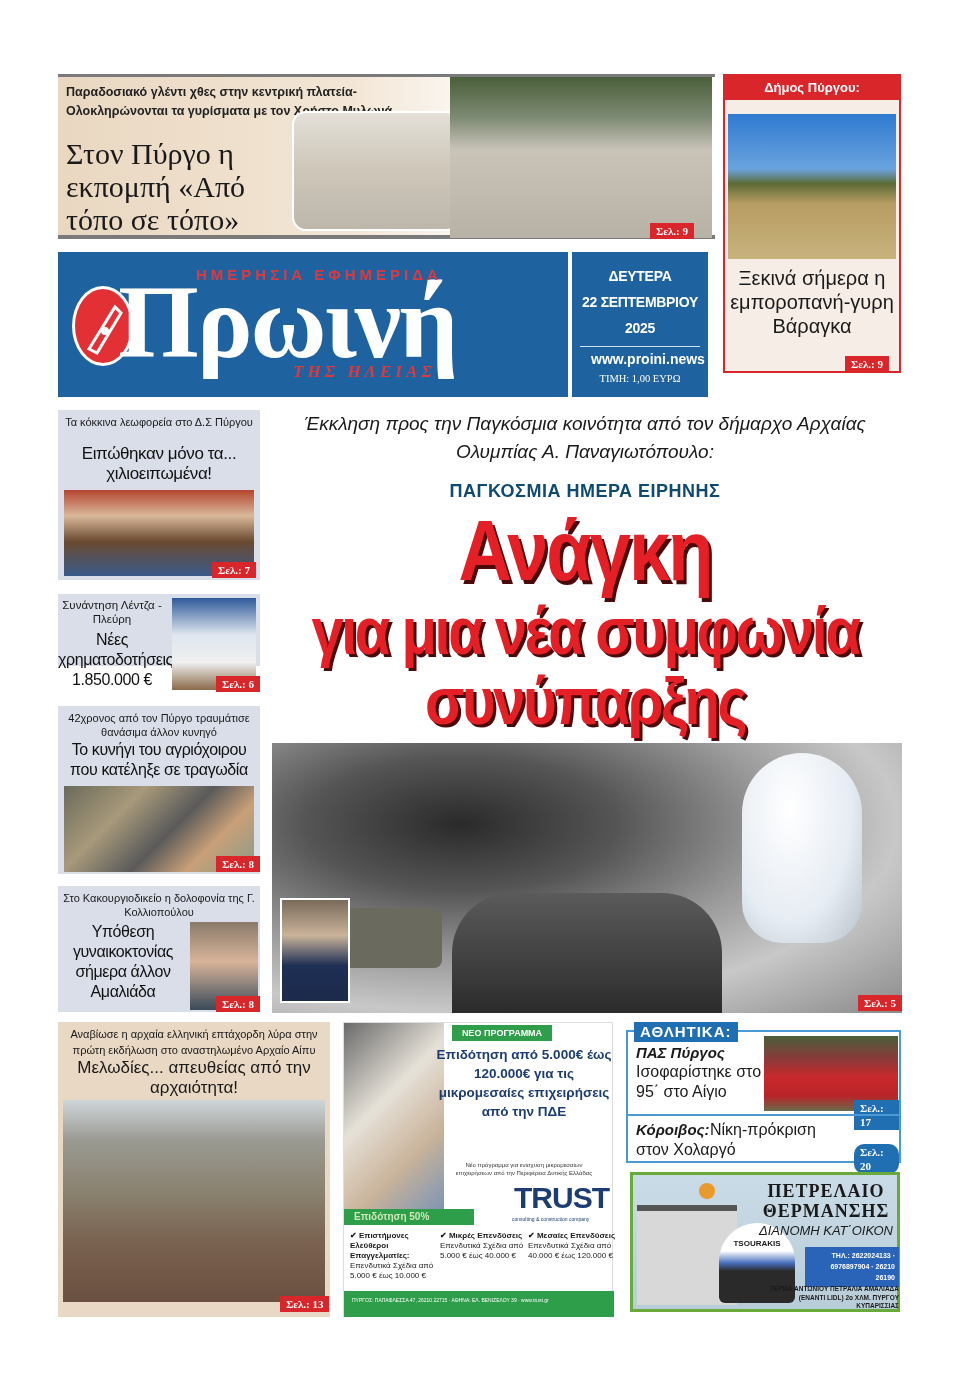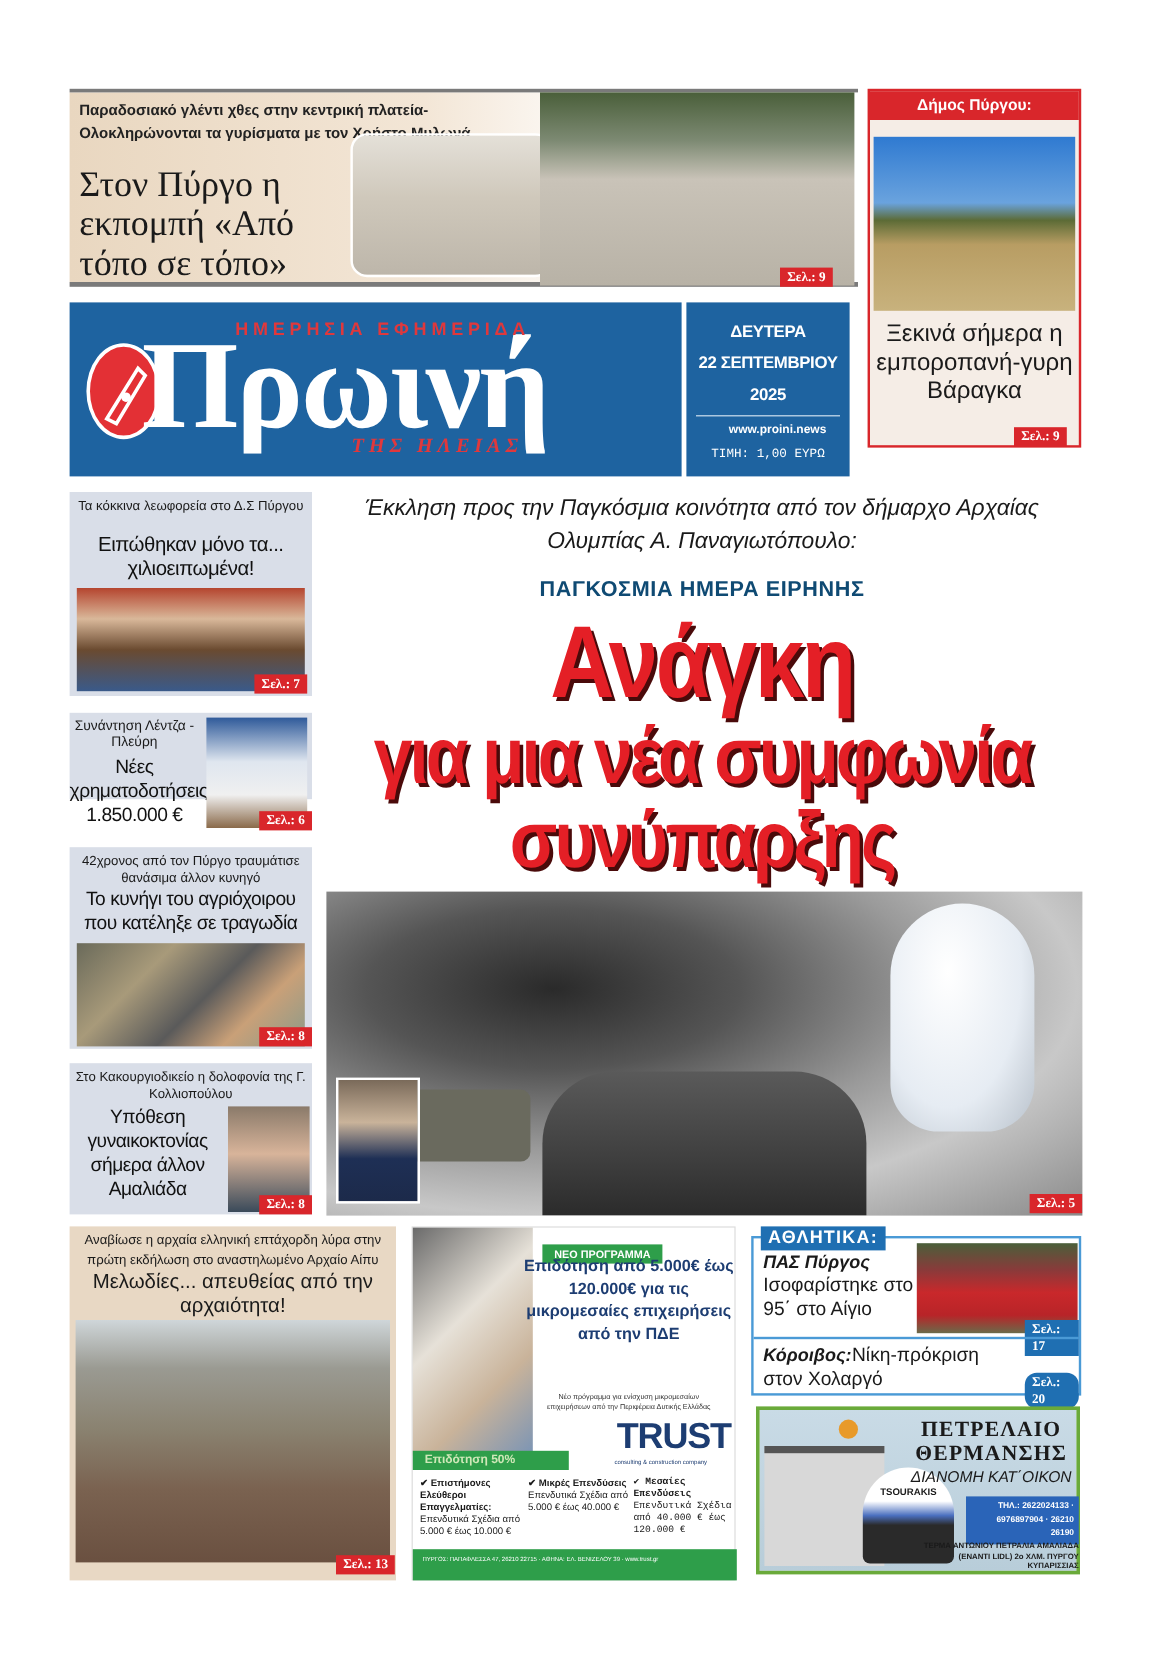--- a/index.html
+++ b/index.html
@@ -26,22 +26,22 @@
 
   
   #masthead { left: 58px; top: 252px; width: 510px; height: 145px; background: #1e63a0; }
   #mast-sub { left: 138px; top: 14px; font-family: "Liberation Sans", sans-serif; font-weight: bold; font-size: 15px; letter-spacing: 4px; color: #e0383c; }
   #mast-title { left: 60px; top: 10px; font-family: "Liberation Serif", serif; font-weight: bold; font-size: 104px; line-height: 120px; color: #fff; letter-spacing: -2px; }
   #mast-region { left: 235px; top: 110px; font-family: "Liberation Serif", serif; font-style: italic; font-weight: bold; font-size: 17px; letter-spacing: 4px; color: #e0383c; }
   #mast-logo { left: 14px; top: 34px; width: 62px; height: 80px; border-radius: 50%; background: #e33035; border: 3px solid #fff; }
   #date-box { left: 572px; top: 252px; width: 136px; height: 145px; background: #1e63a0; color: #fff; }
   #date-day, #date-date, #date-year { width: 136px; font-weight: bold; font-size: 14px; line-height: 28px; letter-spacing: -0.3px; }
   #date-divider { left: 8px; top: 94px; width: 120px; height: 1px; background: #cfe0ef; }
-  #date-url { left: 0; top: 98px; width: 152px; font-size: 10px; font-weight: bold; line-height: 18px; }
-  #date-price { left: 0; top: 118px; width: 136px; font-family: Liberation Mono, monospace; font-size: 10.5px; line-height: 18px; }
+  #date-url { left: 0; top: 98px; width: 152px; font-size: 14px; font-weight: bold; line-height: 18px; }
+  #date-price { left: 0; top: 118px; width: 136px; font-family: Liberation Serif, serif; font-size: 10.5px; line-height: 18px; }
 
   
   .lbox { position: absolute; left: 58px; width: 202px; background: #d9dee8; }
   .lkick { position: absolute; left: 0; width: 202px; font-size: 11px; line-height: 14px; color: #1a1a1a; text-align: center; }
   .ltitle { position: absolute; font-size: 17px; line-height: 20px; font-weight: 500; color: #111; letter-spacing: -0.4px; }
 
   
   #main-kicker { left: 270px; top: 410px; width: 630px; font-style: italic; font-size: 19px; line-height: 28px; color: #1a1a1a; }
   #main-overline { left: 270px; top: 481px; width: 630px; font-weight: 900; font-size: 18px; color: #0f4a73; letter-spacing: 0.5px; }
   #main-headline1 { left: 270px; top: 508px; width: 630px; font-weight: bold; font-size: 74px; line-height: 76px; color: #e41f26; text-shadow: 3px 3px 0 #4a0a0a; letter-spacing: -2px; transform: scaleY(1.15); transform-origin: top; }
@@ -52,21 +52,21 @@
   #helmet { left: 180px; top: 150px; width: 270px; height: 120px; border-radius: 60px 60px 0 0; background: linear-gradient(180deg,#5a5a5a 0%, #3f3f3f 60%, #2b2b2b 100%); }
   #inset-mayor { left: 8px; top: 155px; width: 70px; height: 105px; border: 2px solid #fff; background: linear-gradient(180deg,#7a6a5a 0%, #c9b39a 35%, #1e2f55 65%, #1c2a4a 100%); }
 
   
   #music-box { left: 58px; top: 1022px; width: 272px; height: 295px; background: #e8d8c4; }
   #music-kicker { left: 0; top: 4px; width: 272px; font-size: 11px; line-height: 16px; color: #1a1a1a; }
   #music-title { left: 0; top: 36px; width: 272px; font-size: 17px; line-height: 20px; font-weight: 500; color: #1a1a1a; }
   #music-photo { left: 5px; top: 78px; width: 262px; height: 202px; background: linear-gradient(180deg,#cfd6d9 0%, #9a9a92 20%, #8a8270 45%, #7a6250 70%, #6a5040 100%); }
 
   #ad-trust { left: 343px; top: 1022px; width: 270px; height: 295px; background: #ffffff; border: 1px solid #ddd; }
-  #trust-tag { left: 108px; top: 2px; width: 100px; height: 16px; background: #2e9e4a; color: #fff; font-size: 9px; font-weight: bold; line-height: 16px; text-align: center; margin-top: 12px; }
+  #trust-tag { left: 108px; top: 2px; width: 100px; height: 16px; background: #2e9e4a; color: #fff; font-size: 9px; font-weight: bold; line-height: 16px; text-align: center; }
   #trust-headline { left: 90px; top: 22px; width: 180px; font-size: 13.5px; line-height: 19px; font-weight: bold; color: #1d3d72; text-align: center; }
   #trust-sub { left: 110px; top: 138px; width: 140px; font-size: 6px; line-height: 8px; color: #333; text-align: center; }
   #trust-hands { left: 0; top: 0; width: 100px; height: 190px; background: linear-gradient(135deg,#6a6a6a 0%, #e6e1d8 40%, #c9b39a 70%, #7a94b5 100%); }
   #trust-logo { left: 170px; top: 158px; font-family: "Liberation Sans", sans-serif; font-weight: bold; font-size: 30px; color: #1d3d72; letter-spacing: -1px; }
   #trust-logo-sub { left: 168px; top: 193px; font-size: 5px; color: #1d3d72; }
   #trust-band { left: 0; top: 186px; width: 130px; height: 16px; background: #2e9e4a; color: #cfe8b8; font-size: 10px; font-weight: bold; line-height: 16px; padding-left: 10px; }
   .trust-col { position: absolute; top: 208px; width: 88px; font-size: 8px; line-height: 10px; color: #1a1a1a; }
   .trust-col b { color: #1a1a1a; }
   #trust-footer { left: 0; top: 268px; width: 270px; height: 26px; background: #2e9e4a; color: #fff; font-size: 5px; line-height: 8px; padding: 5px 8px; }
 
@@ -183,21 +183,21 @@
   <div id="trust-logo-sub" class="abs">consulting &amp; construction company</div>
   <div id="trust-band" class="abs">Επιδότηση 50%</div>
   <div class="trust-col" style="left:6px;">
     <b>✔ Επιστήμονες Ελεύθεροι Επαγγελματίες:</b><br>
     <span>Επενδυτικά Σχέδια από 5.000 € έως 10.000 €</span>
   </div>
   <div class="trust-col" style="left:96px;">
     <b>✔ Μικρές Επενδύσεις</b><br>
     <span>Επενδυτικά Σχέδια από 5.000 € έως 40.000 €</span>
   </div>
-  <div class="trust-col" style="left:184px;font-family:Liberation Mono, monospace;">
+  <div class="trust-col" style="left:184px;">
     <b>✔ Μεσαίες Επενδύσεις</b><br>
     <span>Επενδυτικά Σχέδια από 40.000 € έως 120.000 €</span>
   </div>
   <div id="trust-footer" class="abs">ΠΥΡΓΟΣ: ΠΑΠΑΦΛΕΣΣΑ 47, 26210 22715 · ΑΘΗΝΑ: ΕΛ. ΒΕΝΙΖΕΛΟΥ 39 · www.trust.gr</div>
 </div>
 
 <div id="sports-box" class="abs">
   <div id="sports-head" class="abs">ΑΘΛΗΤΙΚΑ:</div>
   <div id="sports-team" class="abs">ΠΑΣ Πύργος</div>
   <div id="sports-title1" class="abs">Ισοφαρίστηκε στο 95΄ στο Αίγιο</div>

